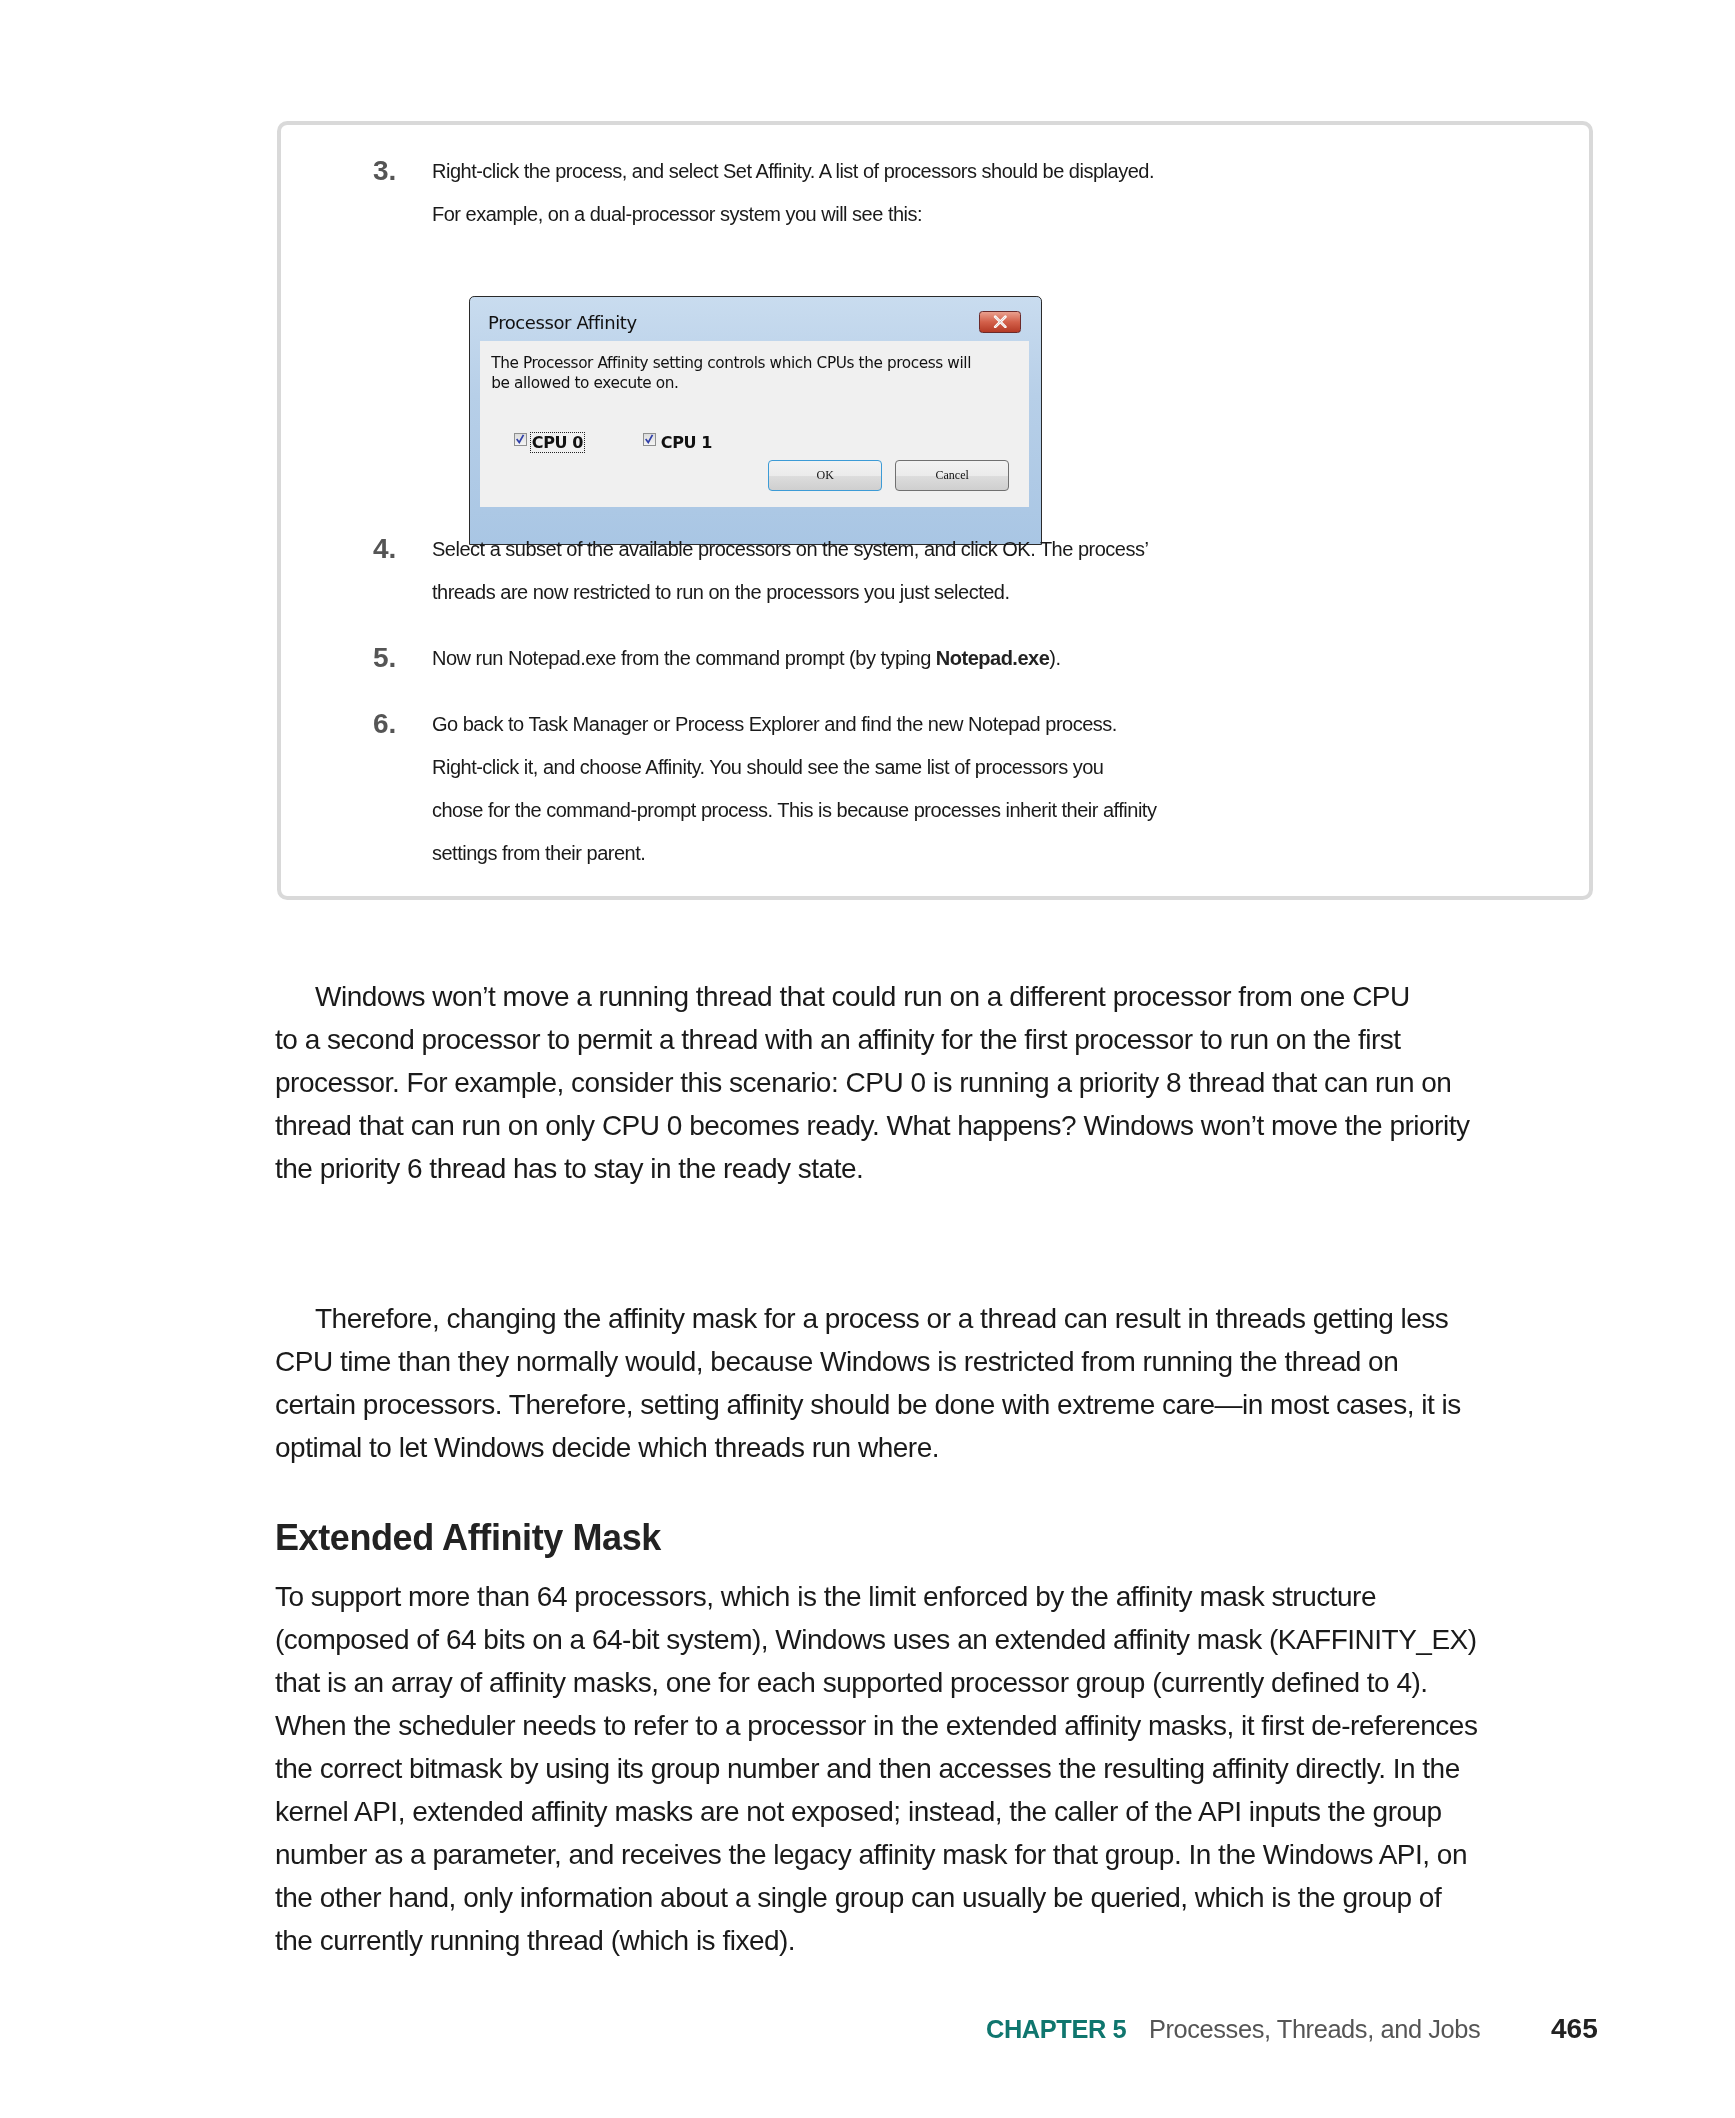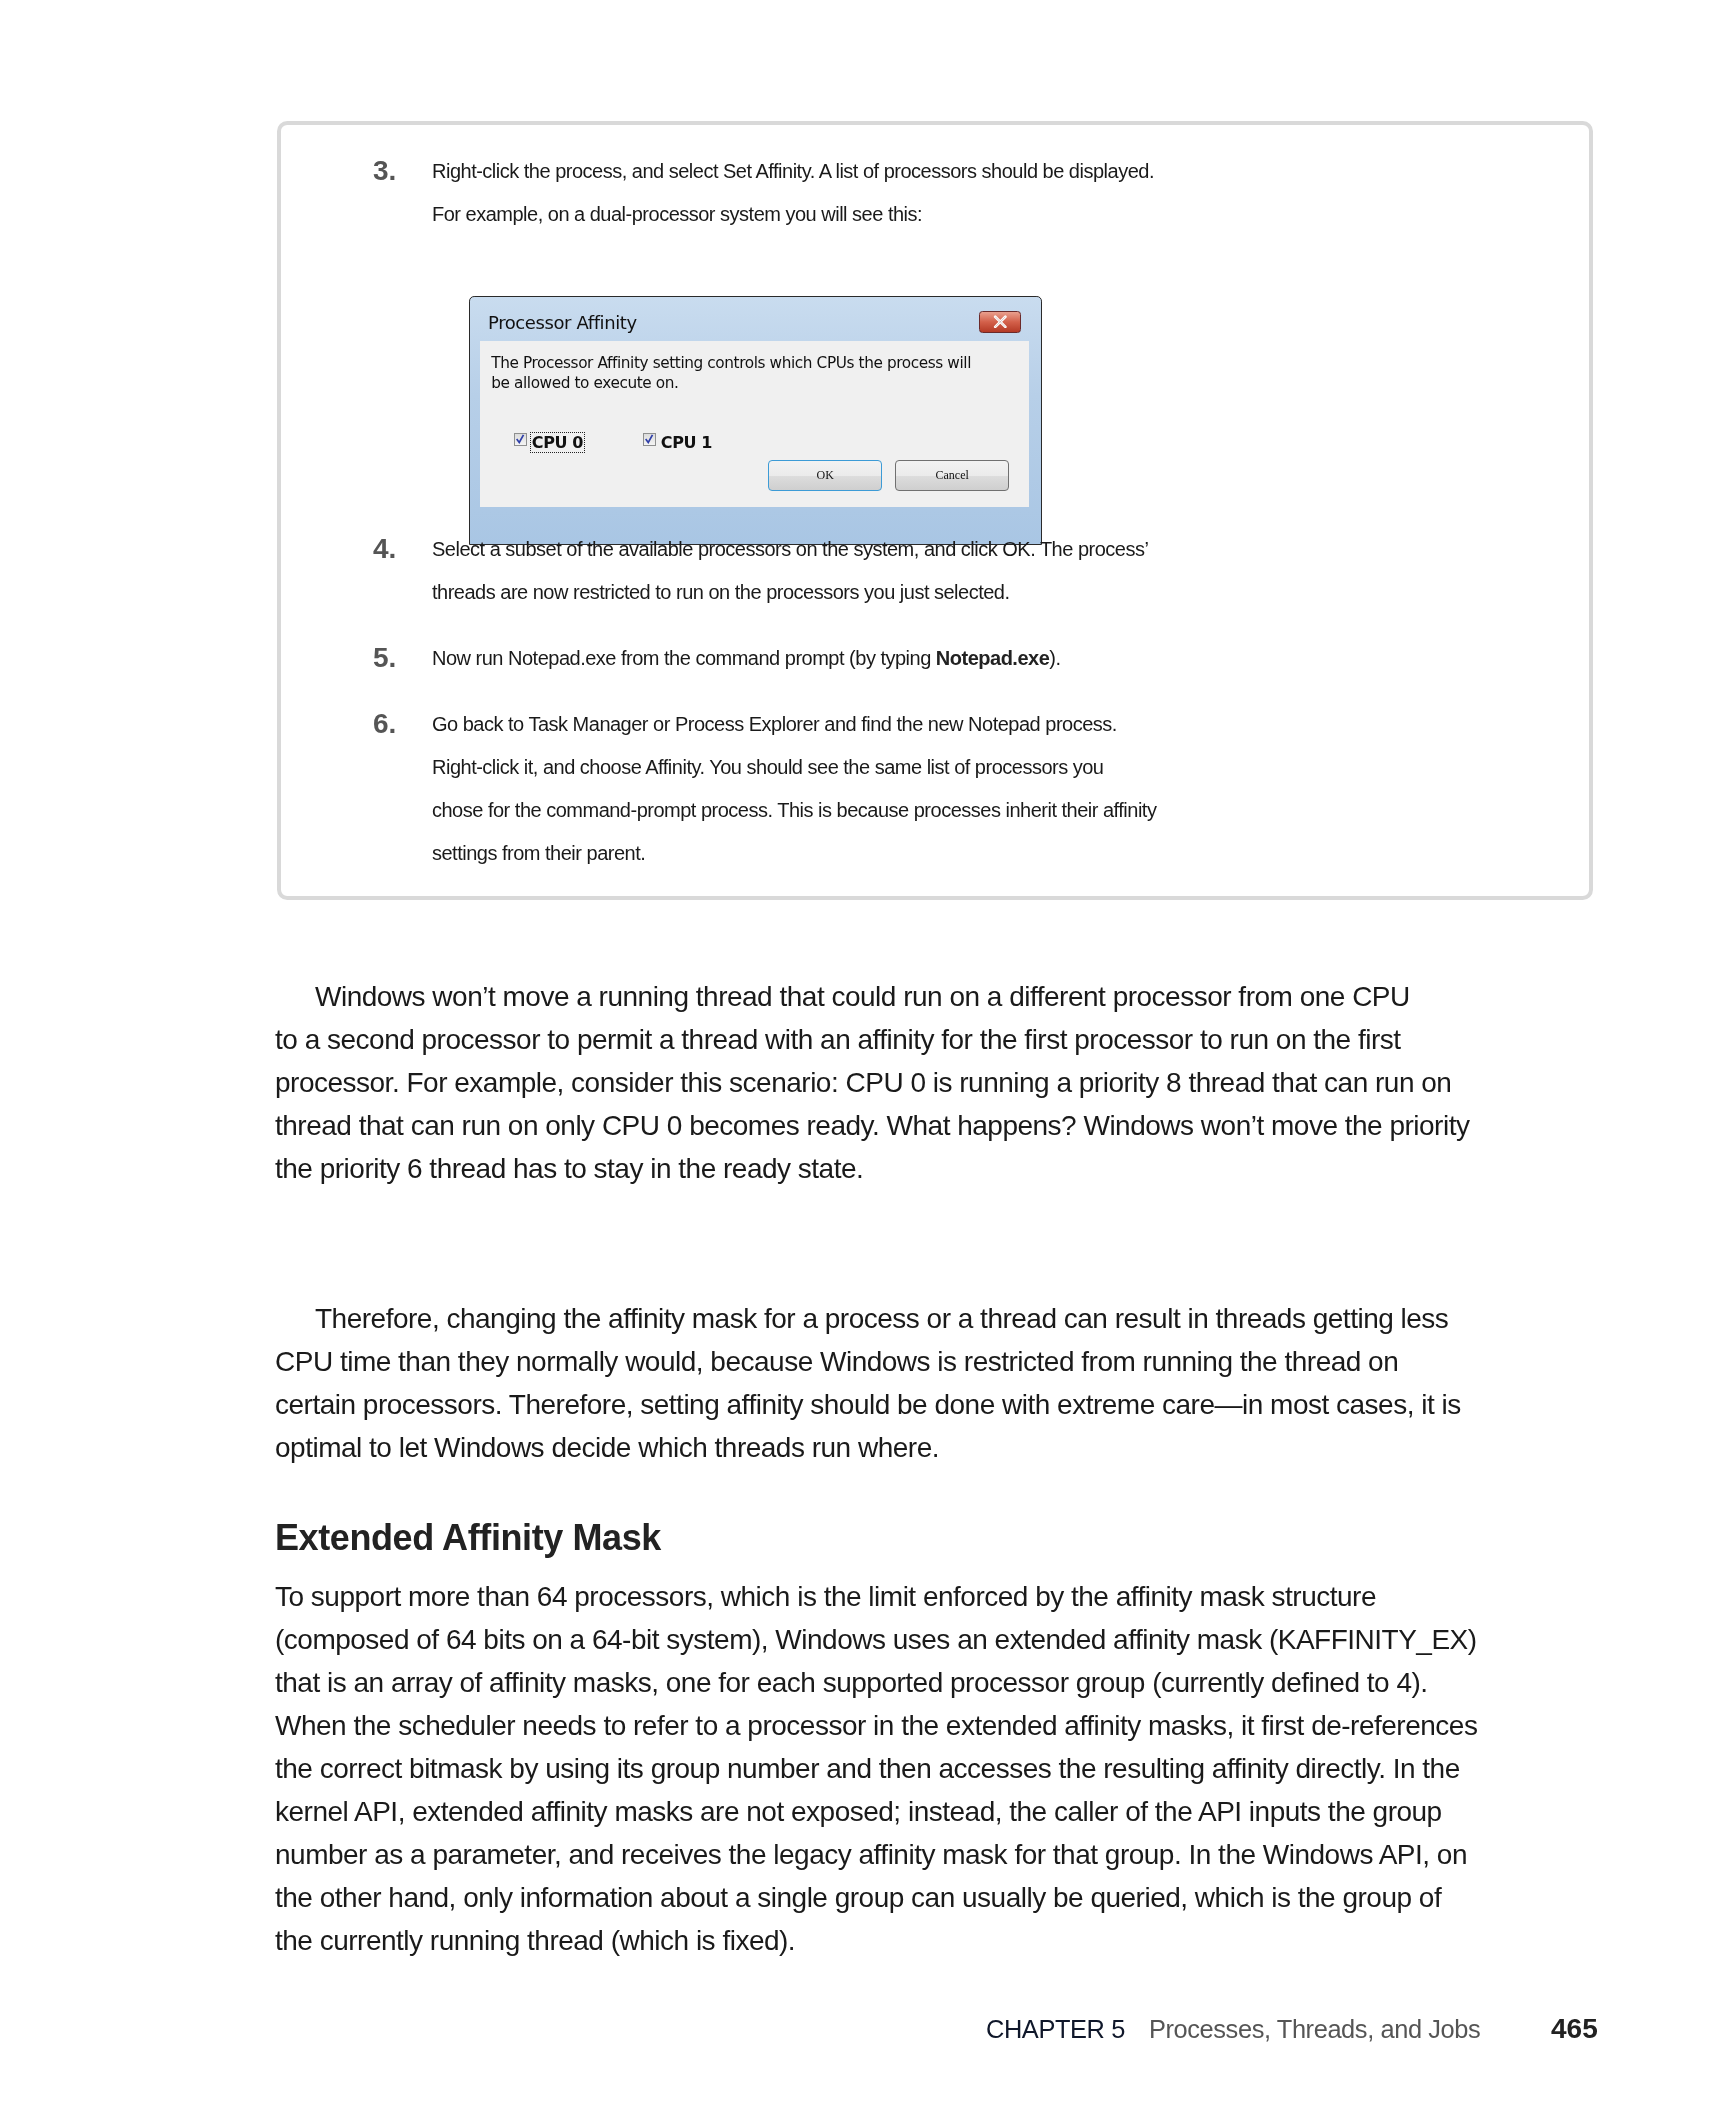--- a/index.html
+++ b/index.html
@@ -45,21 +45,21 @@
 
   
   .para { position: absolute; left: 275px; width: 1331px; font-size: 28px; line-height: 43px;
           letter-spacing: -0.5px; color: #1a1a1a; }
   .para .indent { display: inline-block; width: 40px; }
   .heading { position: absolute; left: 275px; top: 1517px; font-size: 36px; font-weight: bold;
              color: #222; letter-spacing: -0.4px; }
 
   
   .footer-chapter { position: absolute; left: 986px; top: 2015px; font-size: 25.4px;
-                    font-weight: normal; color: #0f172a; letter-spacing: -0.4px; }
+                    font-weight: bold; color: #0f766e; letter-spacing: -0.4px; }
   .footer-title { position: absolute; left: 1149px; top: 2015px; font-size: 25.4px;
                   color: #555; letter-spacing: -0.4px; }
   .footer-page { position: absolute; left: 1551px; top: 2013px; font-size: 28px;
                  font-weight: bold; color: #222; }
 </style>
 </head>
 <body>
 
 <div class="proc-box"></div>
 

